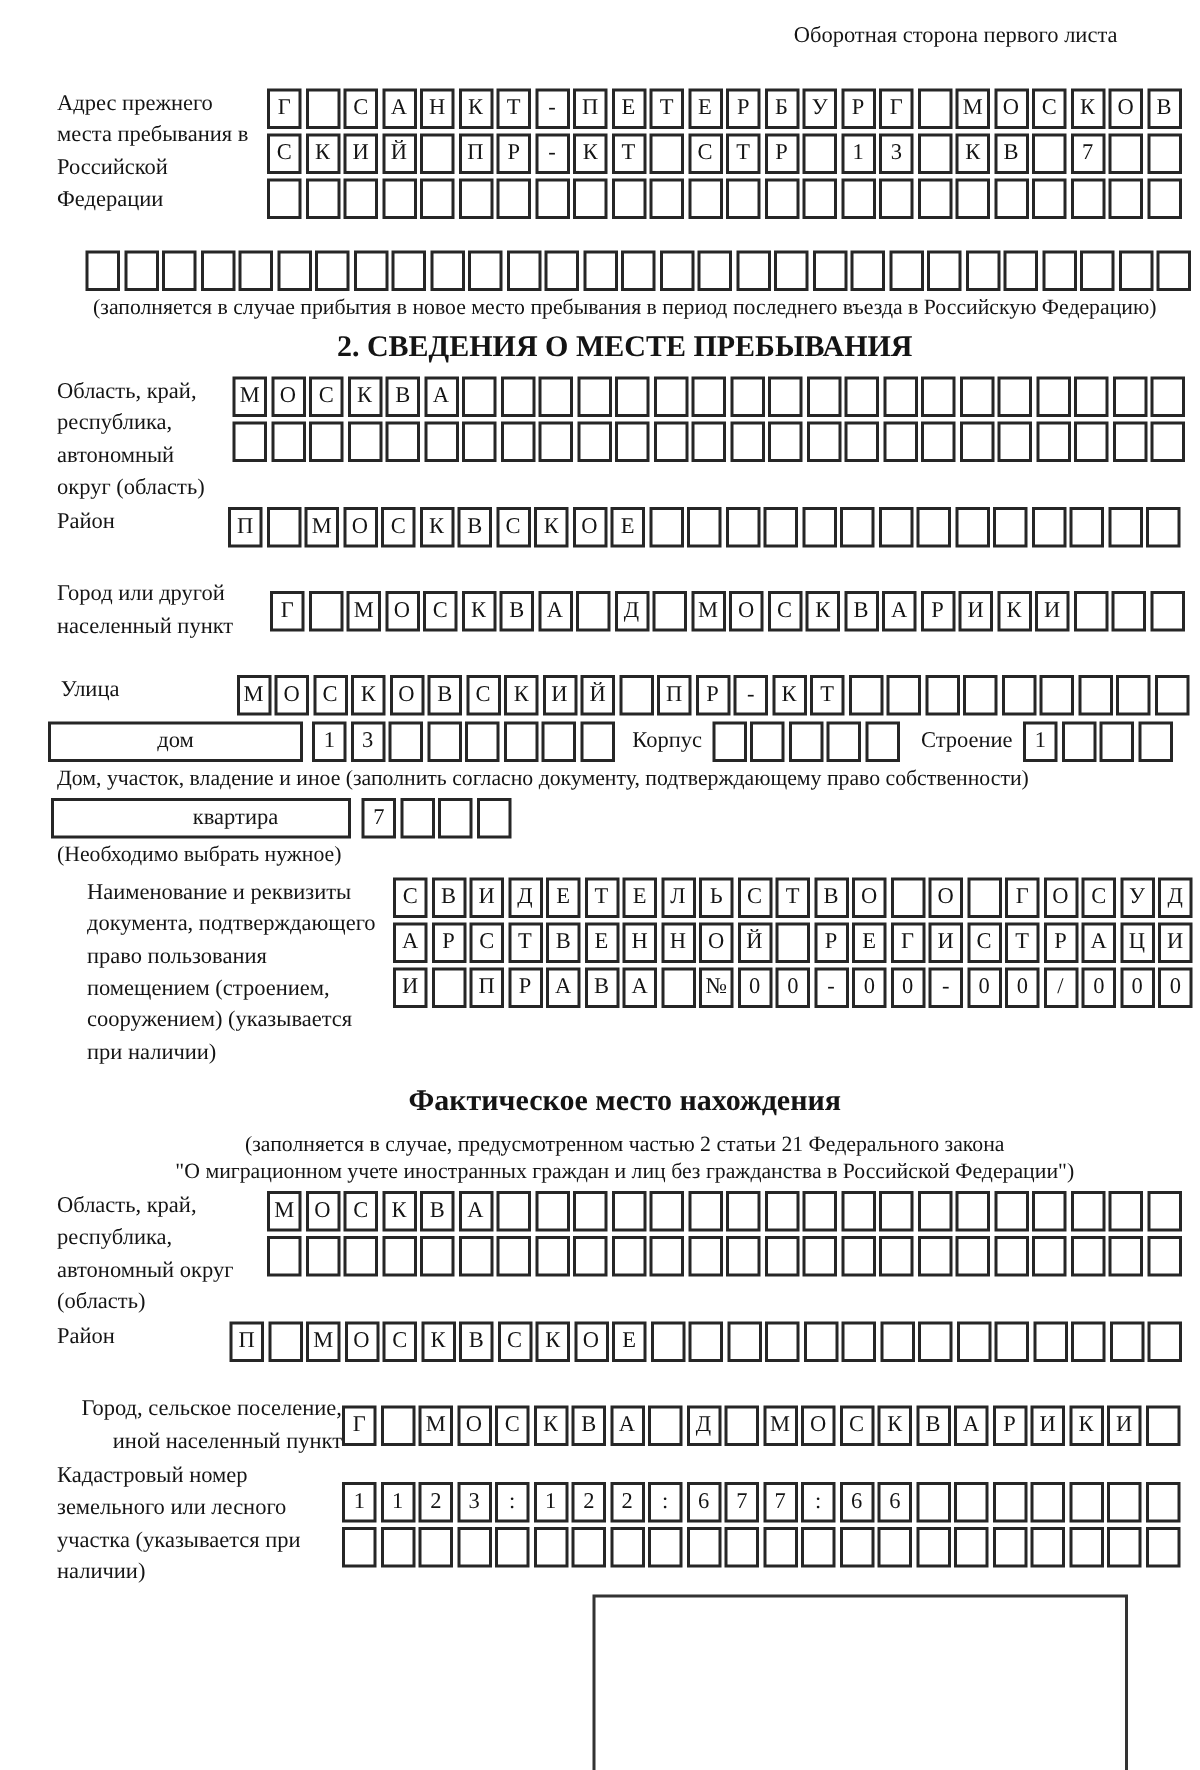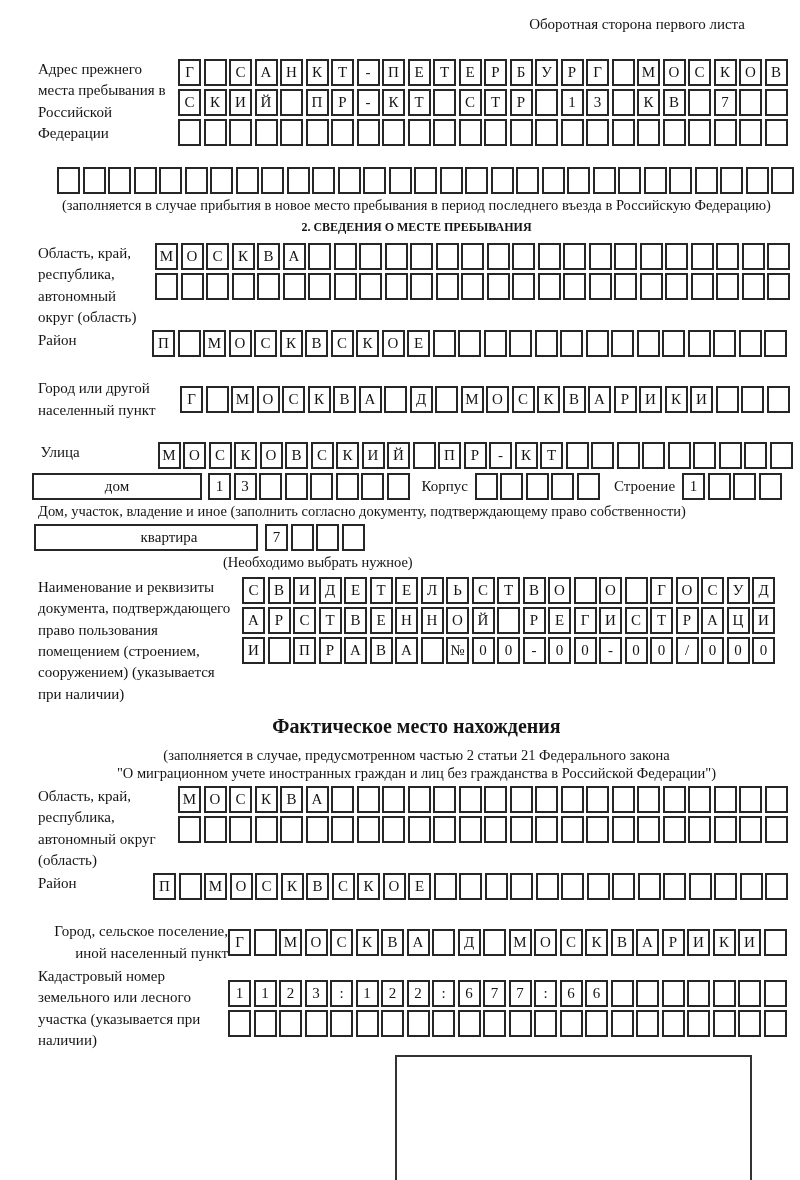--- a/index.html
+++ b/index.html
@@ -26,24 +26,24 @@
     font-size:15px; line-height:1;
   }
   .bigbox {
     height:27px; border:2px solid #262626;
     display:flex; align-items:center; justify-content:center;
     font-size:15px; flex:0 0 auto;
   }
 
   .caption { font-size:14.5px; line-height:1.25; }
   .center { text-align:center; }
-  .sect-title { font-weight:bold; font-size:12px; text-align:center; }
+  .sect-title { font-weight:bold; font-size:20px; text-align:center; }
 
   .mb2 { margin-bottom:2px; } .mb3 { margin-bottom:21px; } .mb4 { margin-bottom:4px;justify-content:center; }
-  .mb6 { margin-bottom:6px; } .mb8 { margin-bottom:8px; } .mb10 { margin-bottom:10px; }
+  .mb6 { margin-bottom:6px; } .mb8 { margin-bottom:8px; } .mb10 { margin-bottom:10px;margin-left:20px; }
 
   .inline-label { font-size:15px; flex:0 0 auto; }
 
   .stamp-box {
     width:357px; height:177px;
     border:2px solid #333; margin-left:357px; margin-top:4px;
     background:#fff;
   }
 </style>
 </head>
@@ -347,30 +347,30 @@
     <div class="cells">
         <div class="cell">1</div>
         <div class="cell"></div>
         <div class="cell"></div>
         <div class="cell"></div>
       </div>
   </div>
   <div class="caption mb4">Дом, участок, владение и иное (заполнить согласно документу, подтверждающему право собственности)</div>
 
   <div class="frow vcenter mb2" style="margin-left:-4px;">
-    <div class="bigbox" style="width:224px;padding-left:46px;">квартира</div>
+    <div class="bigbox" style="width:200px;padding-left:46px;">квартира</div>
     <div class="cells" style="margin-left:7px;">
         <div class="cell">7</div>
         <div class="cell"></div>
         <div class="cell"></div>
         <div class="cell"></div>
       </div>
   </div>
 
-  <div class="caption mb6" style="margin-left:185px;">(Необходимо выбрать нужное)</div>
+  <div class="caption mb6" style="">(Необходимо выбрать нужное)</div>
 
   <div class="frow mb10">
     <div class="label" style="width:204px;">Наименование и реквизиты документа, подтверждающего право пользования помещением (строением, сооружением) (указывается при наличии)</div>
     <div class="cellstack">
       <div class="cells">
           <div class="cell">С</div>
           <div class="cell">В</div>
           <div class="cell">И</div>
           <div class="cell">Д</div>
           <div class="cell">Е</div>

